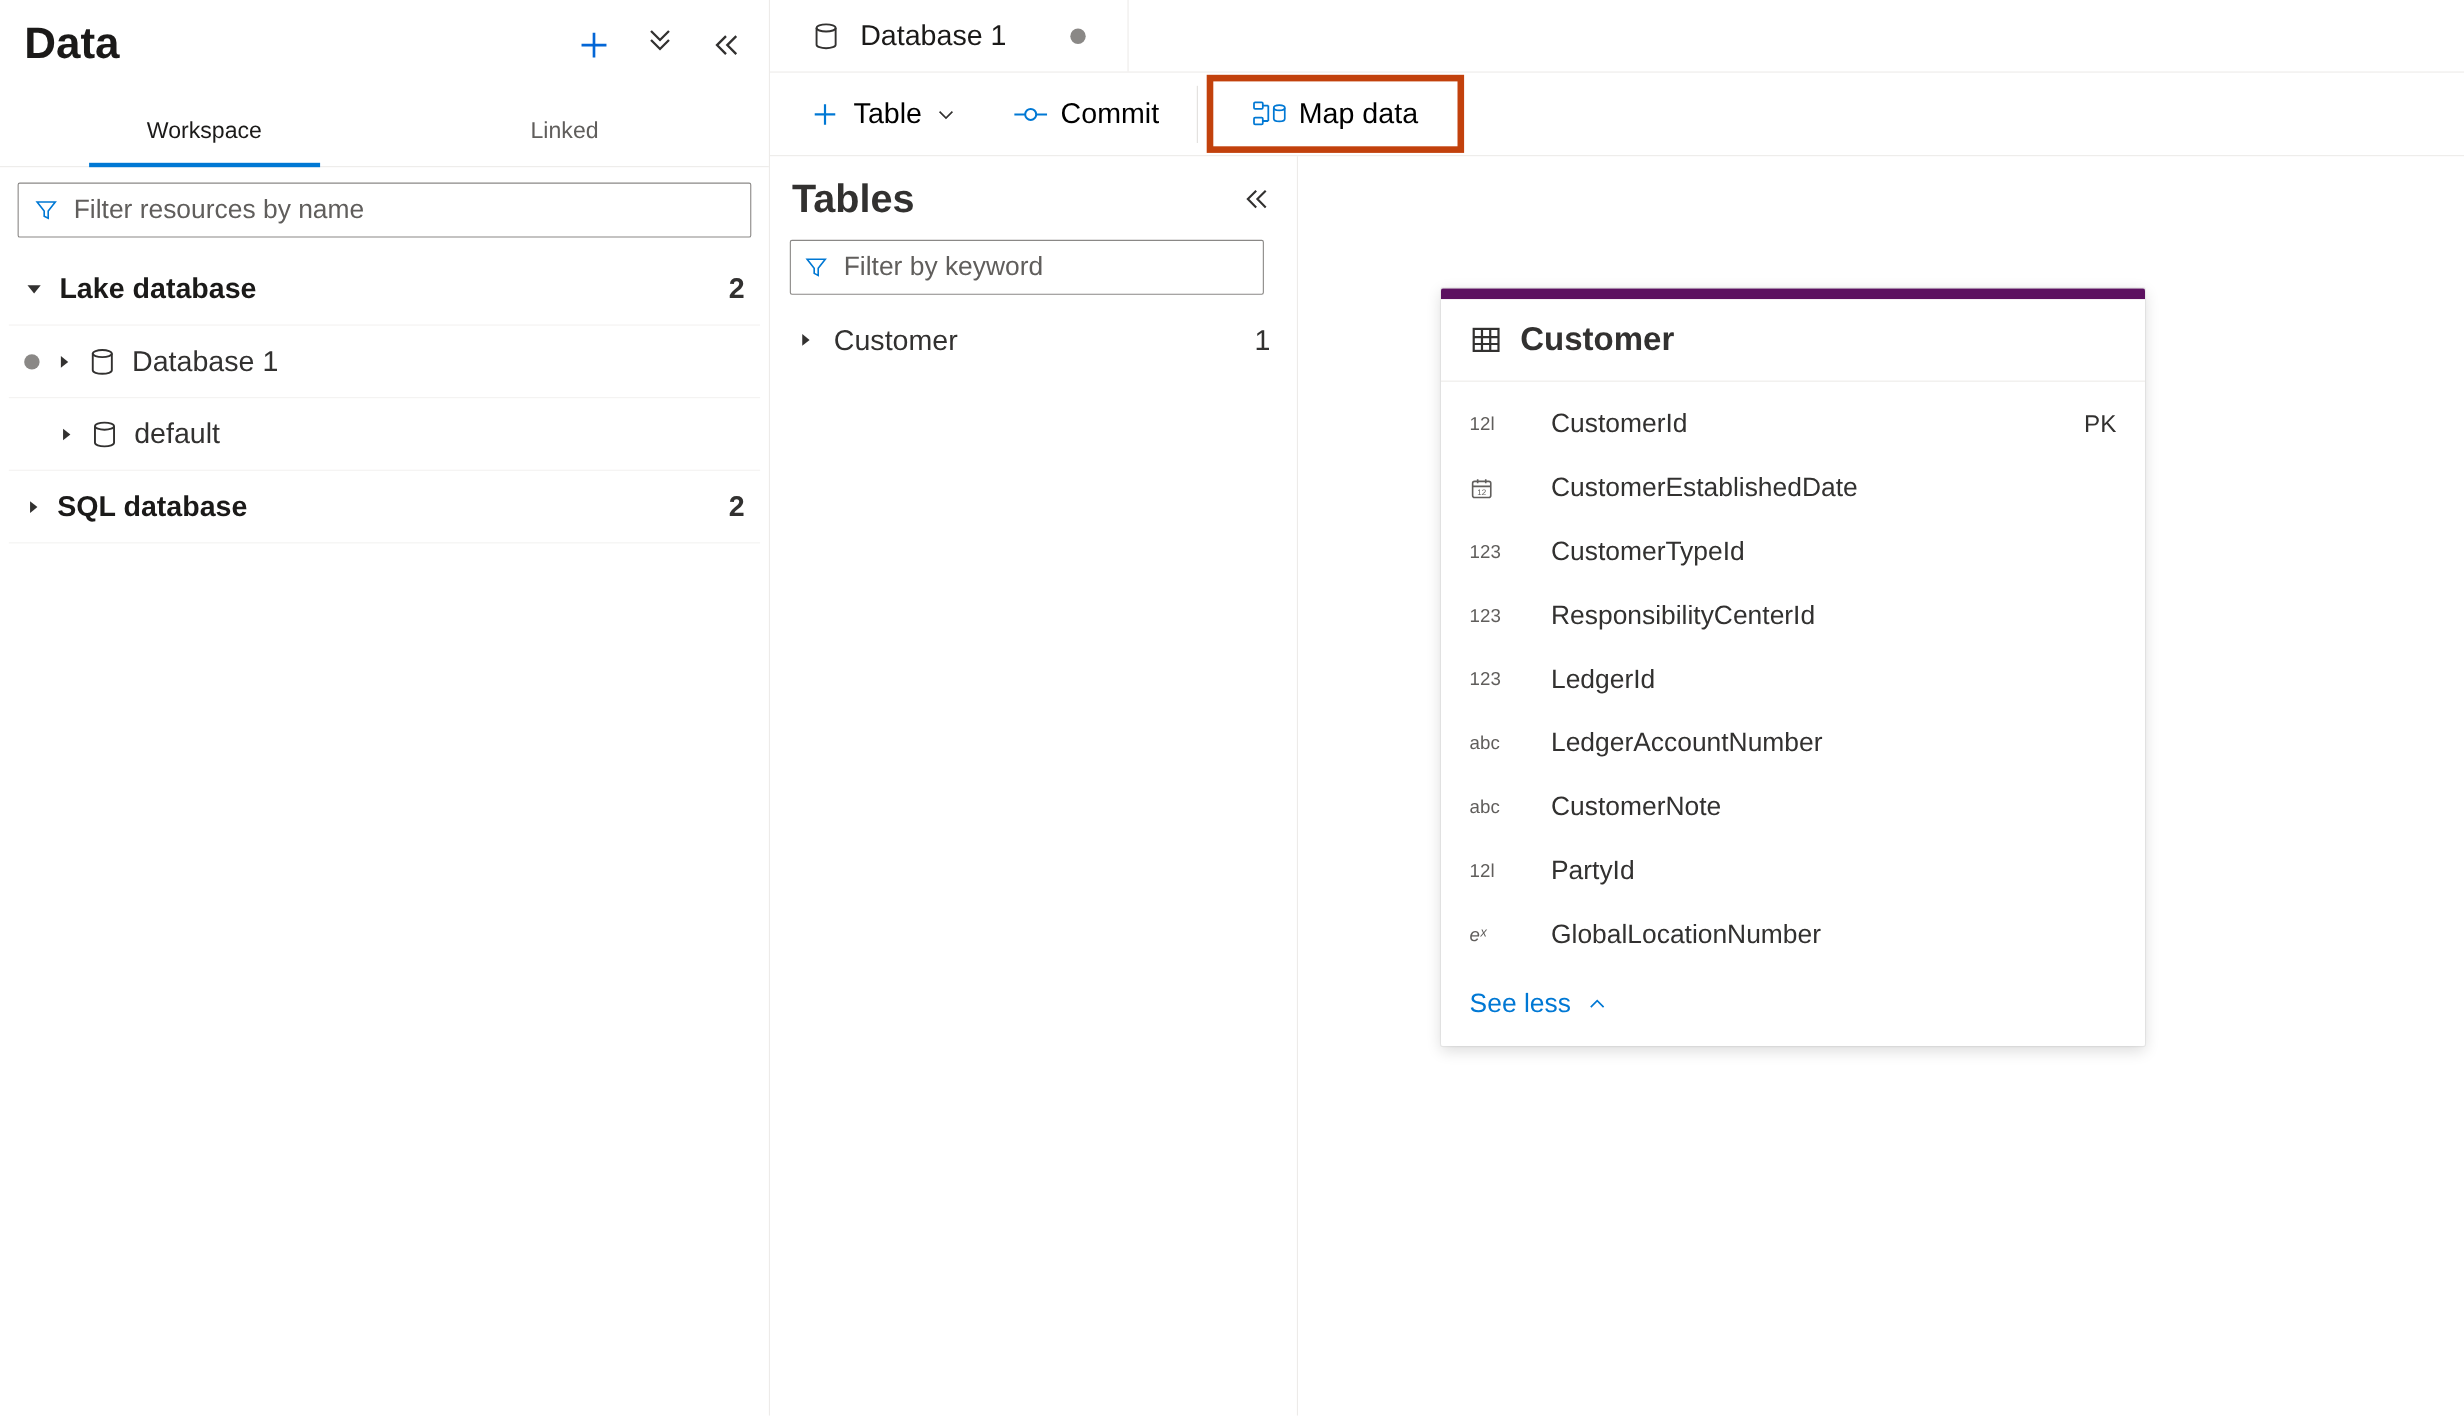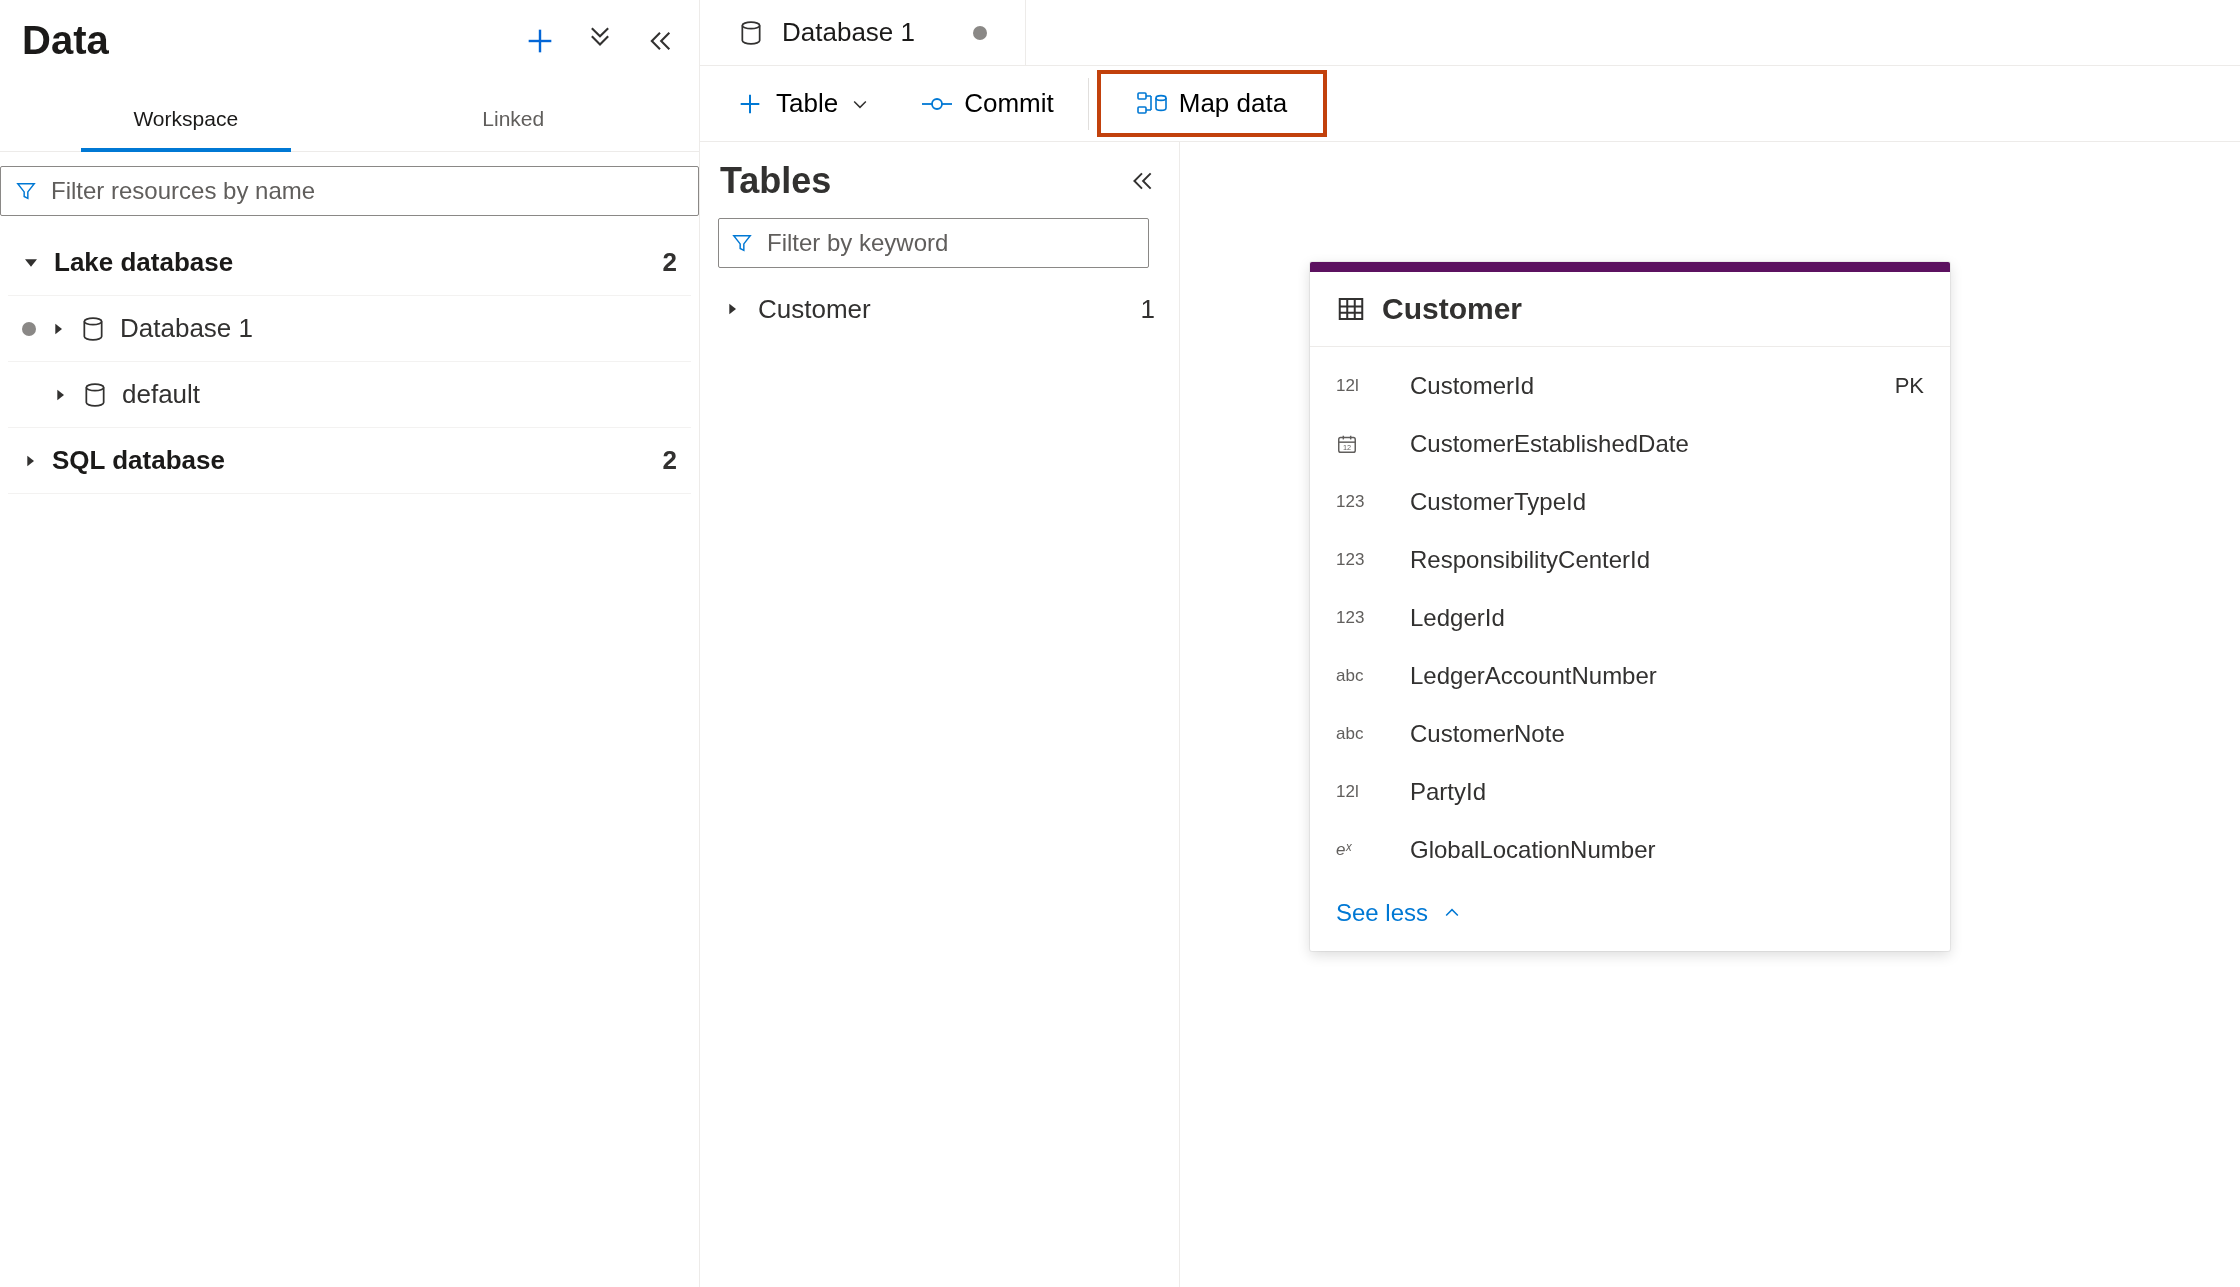--- a/index.html
+++ b/index.html
@@ -69,21 +69,21 @@
   .tab.active::after {
     content: "";
     position: absolute;
     left: 18%;
     right: 18%;
     bottom: -1px;
     height: 4px;
     background: #0078d4;
   }
   .filter-box {
-    margin: 14px 0;
+    margin: 14px 16px;
     height: 50px;
     border: 1px solid #8a8886;
     border-radius: 2px;
     display: flex;
     align-items: center;
     padding: 0 14px;
     gap: 14px;
   }
   .filter-box input {
     border: none;
@@ -160,21 +160,21 @@
     cursor: pointer;
   }
   .tool-btn.blue-icon svg { color: #0078d4; }
   .tool-sep {
     width: 1px;
     height: 52px;
     background: #e1dfdd;
     margin: 0 8px;
   }
   .mapdata-callout {
-    border: 4px solid #c2410c;
+    border: 6px solid #c2410c;
     padding: 4px 10px;
     display: flex;
     align-items: flex-end;
   }
 
   .main-body {
     flex: 1;
     display: flex;
     min-height: 0;
   }

